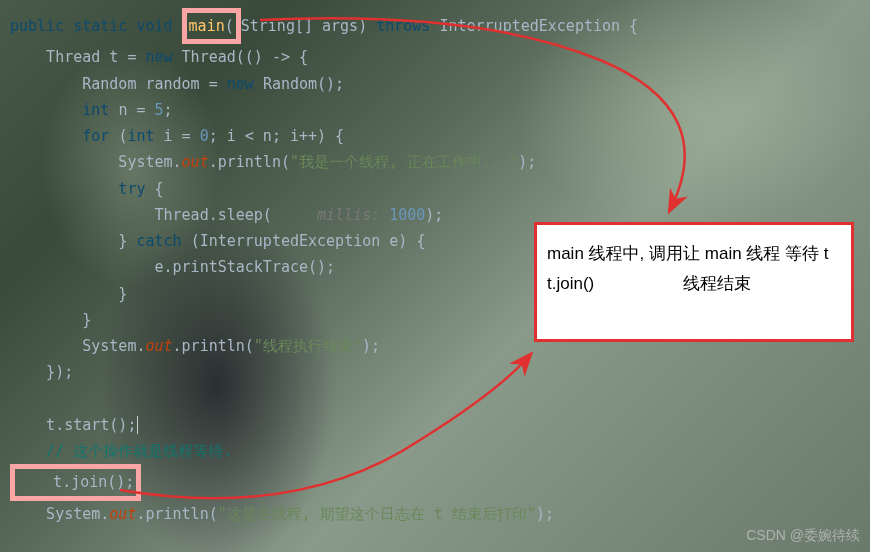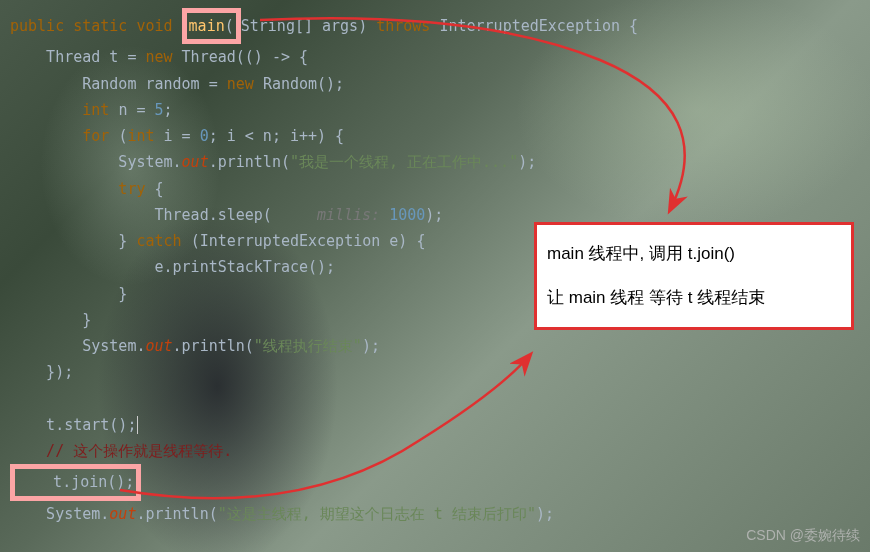--- a/index.html
+++ b/index.html
@@ -22,51 +22,51 @@
         radial-gradient(ellipse 150px 200px at 15% 30%, rgba(200,220,200,0.3) 0%, transparent 60%);
       z-index: 0;
     }
     .code-container {
       position: relative;
       z-index: 1;
       padding: 8px 10px;
       color: #bbb;
     }
     .line { white-space: pre; }
-    .kw { color: #a16207; }
+    .kw { color: #0c4a6e; }
     .str { color: #6a8759; }
-    .comment { color: #7f1d1d; text-align: right; }
+    .comment { color: #0f766e; text-align: right; }
     .num { color: #6897bb; }
     .field { color: #c2410c; font-style: italic; }
     .param-hint { color: #787878; font-style: italic; margin-left: 36px; }
     .method { color: #ffc66d; }
     .ident { color: #a9b7c6; margin-top: 40px; }
     .punct { color: #a9b7c6; }
     
     .highlight-box {
       border: 5px solid #fca5a5;
       display: inline-block;
       padding: 0 2px;
     }
     
     .annotation-box {
       position: absolute;
       z-index: 3;
       top: 222px;
       left: 534px;
       width: 320px;
-      height: 108px;
+      height: 120px;
       background: #fff;
       border: 3px solid #e03030;
       padding: 14px 10px;
       font-family: 'Microsoft YaHei', sans-serif;
       font-size: 17px;
       color: #000;
       display: flex;
-      flex-direction: column;
+      flex-direction: row;
       justify-content: space-between;
     }
     .annotation-line { }
     
     .arrow-svg {
       position: absolute;
       z-index: 2;
       top: 0;
       left: 0;
       width: 870px;

